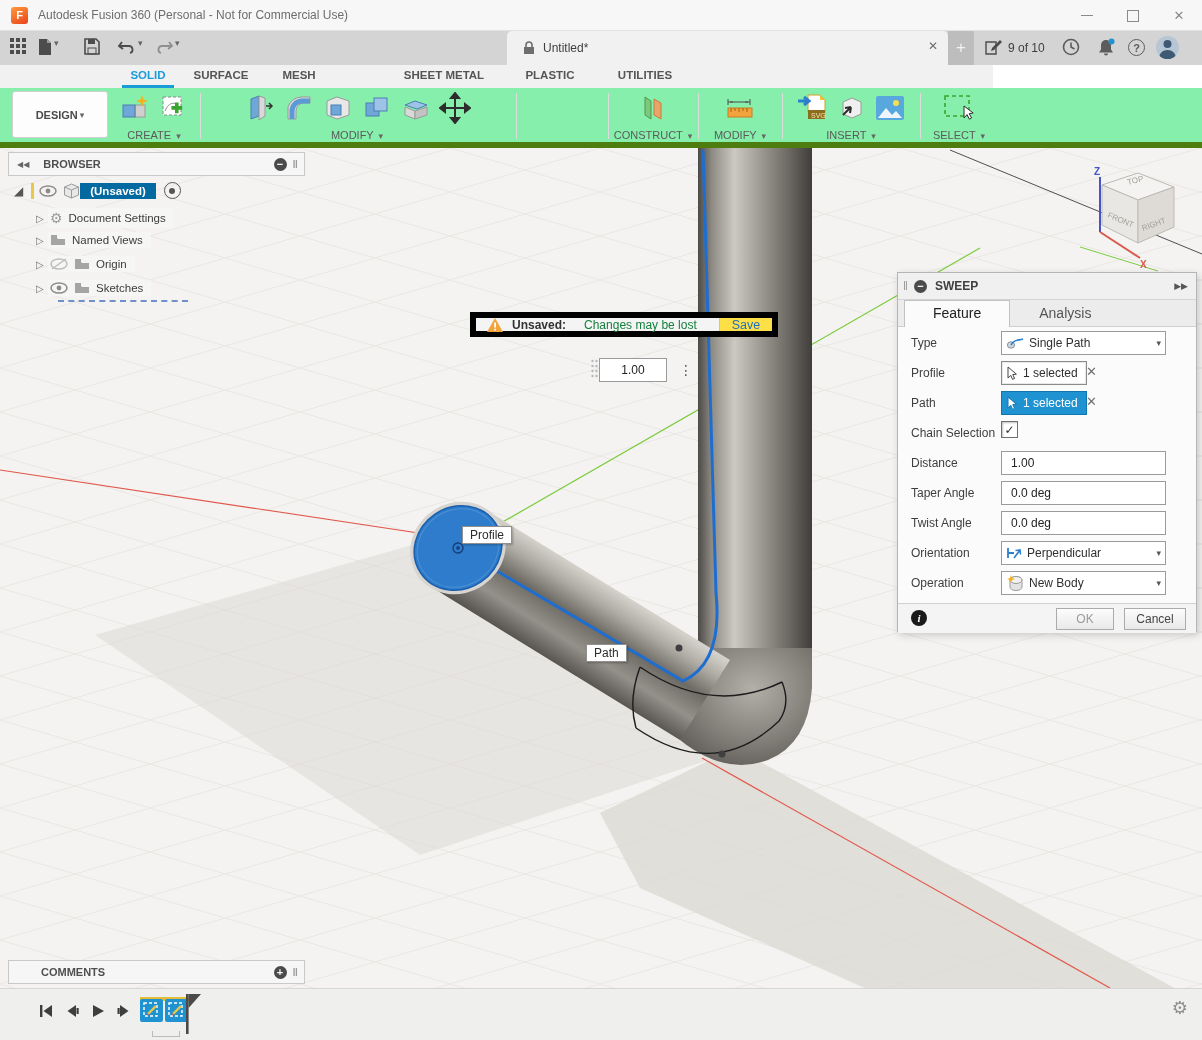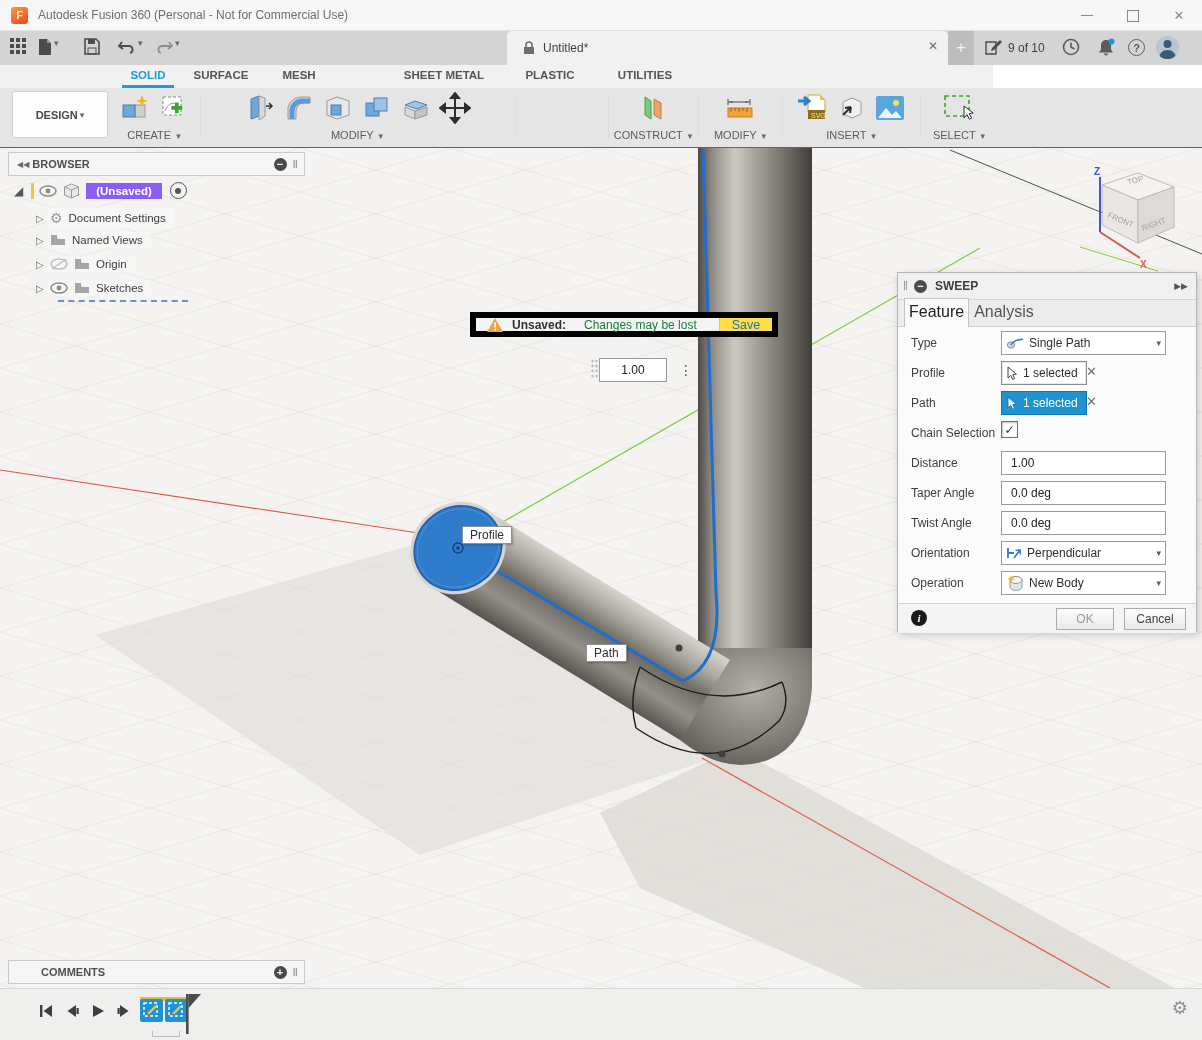--- a/index.html
+++ b/index.html
@@ -30,22 +30,22 @@
   .saveind{position:absolute;left:1008px;top:10px;font-size:12px;color:#3f3f3f}
   .avatar{position:absolute;left:1156px;top:5px;width:23px;height:23px;border-radius:50%;background:#b7c6d4;overflow:hidden}
   .helpbtn{position:absolute;left:1128px;top:8px;width:17px;height:17px;border:1.5px solid #5c5c5c;border-radius:50%;
            box-sizing:border-box;font-size:11px;font-weight:bold;color:#5c5c5c;display:flex;align-items:center;justify-content:center}
   
   .tabsrow{position:absolute;top:65px;left:0;width:993px;height:23px;background:#f1f1f1}
   .wtab{position:absolute;top:4px;font-size:11.5px;font-weight:bold;color:#555;text-align:center}
   .wtab.active{color:#1b9bd7}
   .wtab-underline{position:absolute;top:20px;left:122px;width:52px;height:3px;background:#1b9bd7}
   
-  .ribbon{position:absolute;top:88px;left:0;width:1202px;height:60px;background:#e5e5e5;
-          border-bottom:1px solid #4d7c0f;box-sizing:border-box}
+  .ribbon{position:absolute;top:88px;left:0;width:1202px;height:60px;background:#86efac;
+          border-bottom:6px solid #4d7c0f;box-sizing:border-box}
   .designbtn{position:absolute;left:12px;top:3px;width:94px;height:45px;background:#fdfdfd;
              border:1px solid #d0d0d0;border-radius:3px;font-size:11px;font-weight:bold;color:#4a4a4a;
              display:flex;align-items:center;justify-content:center}
   .rgroup{position:absolute;top:0;height:58px}
   .rg-icons{display:flex;gap:5px;justify-content:center;padding-top:3px}
   .rg-label{position:absolute;bottom:5px;width:100%;text-align:center;font-size:11px;color:#5a5a5a;white-space:nowrap}
   .rsep{position:absolute;top:5px;width:1px;height:46px;background:#dcdcdc}
   .icon34{width:34px;height:34px;display:flex;align-items:center;justify-content:center}
   
   .viewport{position:absolute;top:148px;left:0;width:1202px;height:840px;overflow:hidden}
@@ -65,21 +65,21 @@
   .manip-input{width:66px;height:22px;background:#fff;border:1px solid #9a9a9a;font-size:12px;
                display:flex;align-items:center;justify-content:center;color:#222}
   .scene-label{position:absolute;background:#fff;border:1px solid #8f8f8f;font-size:12px;color:#2c2c2c;
                padding:1px 7px;box-shadow:1px 1px 2px rgba(0,0,0,.25)}
   
   .dialog{position:absolute;left:897px;top:272px;width:300px;height:360px;background:#fbfbfb;
           border:1px solid #b5b5b5;box-sizing:border-box;box-shadow:2px 3px 8px rgba(0,0,0,.18);font-size:12px}
   .dlg-head{height:26px;background:#f0f0f0;border-bottom:1px solid #d4d4d4;display:flex;align-items:center;
             font-weight:bold;color:#3f3f3f}
   .dlg-tabs{height:26px;background:#ececec;border-bottom:1px solid #cfcfcf;display:flex;align-items:flex-end}
-  .dlg-tab{padding:4px 4px 5px;color:#555;border:1px solid transparent;border-bottom:none;font-size:16px}
+  .dlg-tab{padding:4px 28px 5px;color:#555;border:1px solid transparent;border-bottom:none;font-size:14px}
   .dlg-tab.active{background:#fbfbfb;border-color:#c2c2c2;color:#222;margin-bottom:-1px;padding-bottom:6px}
   .frow{position:absolute;left:0;width:100%;height:24px;display:flex;align-items:center}
   .flabel{position:absolute;left:13px;color:#3e3e3e}
   .fctl{position:absolute;left:103px;width:165px;height:24px;box-sizing:border-box}
   .select{background:#fff;border:1px solid #9a9a9a;display:flex;align-items:center;padding:0 4px;height:100%;box-sizing:border-box}
   .select .txt{margin-left:5px;color:#2e2e2e}
   .select .dd{margin-left:auto;color:#555;font-size:9px}
   .selbtn{display:flex;align-items:center;height:24px;box-sizing:border-box;padding:0 8px 0 4px;font-size:12px}
   .selbtn.white{background:#fff;border:1px solid #8b8b8b;color:#2e2e2e;box-shadow:0 0 0 1px #e8e8e8 inset}
   .selbtn.blue{background:#1f93d1;border:1px solid #1076ad;color:#fff}
@@ -443,38 +443,38 @@
     <text font-size="8" fill="#a3a09b" transform="translate(63,68) rotate(-20)">RIGHT</text>
     <line x1="20" y1="69" x2="20" y2="14" stroke="#4653c9" stroke-width="2"></line>
     <text x="14" y="12" font-size="10" font-weight="bold" fill="#4653c9">Z</text>
     <line x1="20" y1="69" x2="60" y2="95" stroke="#d95b50" stroke-width="2"></line>
     <text x="60" y="105" font-size="10" font-weight="bold" fill="#d95b50">X</text>
   </svg>
 
   
   <div class="panelhead" style="left:8px;top:4px;width:297px;height:24px">
     <span style="margin-left:8px;font-size:8px;color:#666">◀◀</span>
-    <span style="margin-left:3px">BROWSER</span>
+    <span style="margin-left:14px">BROWSER</span>
     <span class="circbadge" style="margin-left:auto">
         <span>−</span>
       </span>
     <span style="margin:0 6px;color:#9a9a9a">‖</span>
   </div>
   <div class="treerow" style="left:14px;top:34px">
     <span style="color:#555;font-size:12px">◢</span>
     <div style="width:3px;height:16px;background:#e8c84a;margin-left:8px"></div>
     <svg width="18" height="12" style="margin-left:5px">
         <ellipse cx="9" cy="6" rx="8" ry="5" fill="none" stroke="#8a8a8a" stroke-width="1.5"></ellipse>
         <circle cx="9" cy="6" r="2.4" fill="#8a8a8a"></circle>
       </svg>
     <svg width="17" height="16" style="margin-left:6px">
         <path d="M8.5 1 l7 3 v8 l-7 3 -7 -3 v-8 z" fill="#e8e8e8" stroke="#9a9a9a"></path>
         <path d="M1.5 4 l7 3 7 -3 M8.5 7 v8" fill="none" stroke="#9a9a9a"></path>
       </svg>
-    <span style="background:#8b5cf6;color:#fff;font-weight:bold;padding:2px 10px;margin-left:6px;font-size:11.5px">(Unsaved)</span>
+    <span style="background:#0369a1;color:#fff;font-weight:bold;padding:2px 10px;font-size:11.5px">(Unsaved)</span>
     <span style="width:15px;height:15px;border:1.5px solid #555;border-radius:50%;margin-left:8px;display:inline-flex;align-items:center;justify-content:center">
         <span style="width:6px;height:6px;border-radius:50%;background:#555"></span>
       </span>
   </div>
   <div class="treerow" style="left:36px;top:60px">
     <span class="caret">▷</span>
     <div class="treebg">
       <span style="font-size:14px;color:#9b9b9b">⚙</span>
       <span>Document Settings</span>
     </div>

